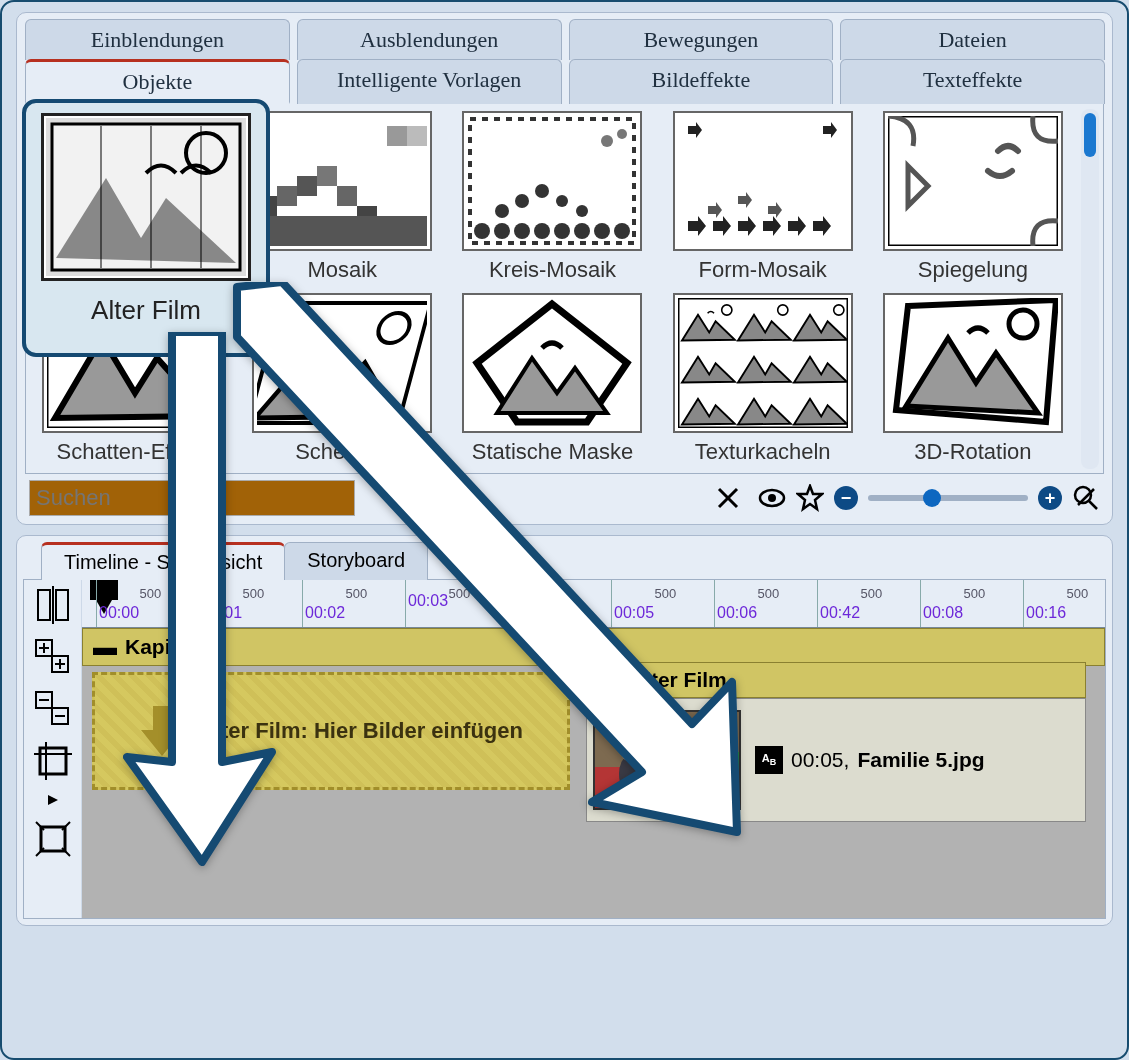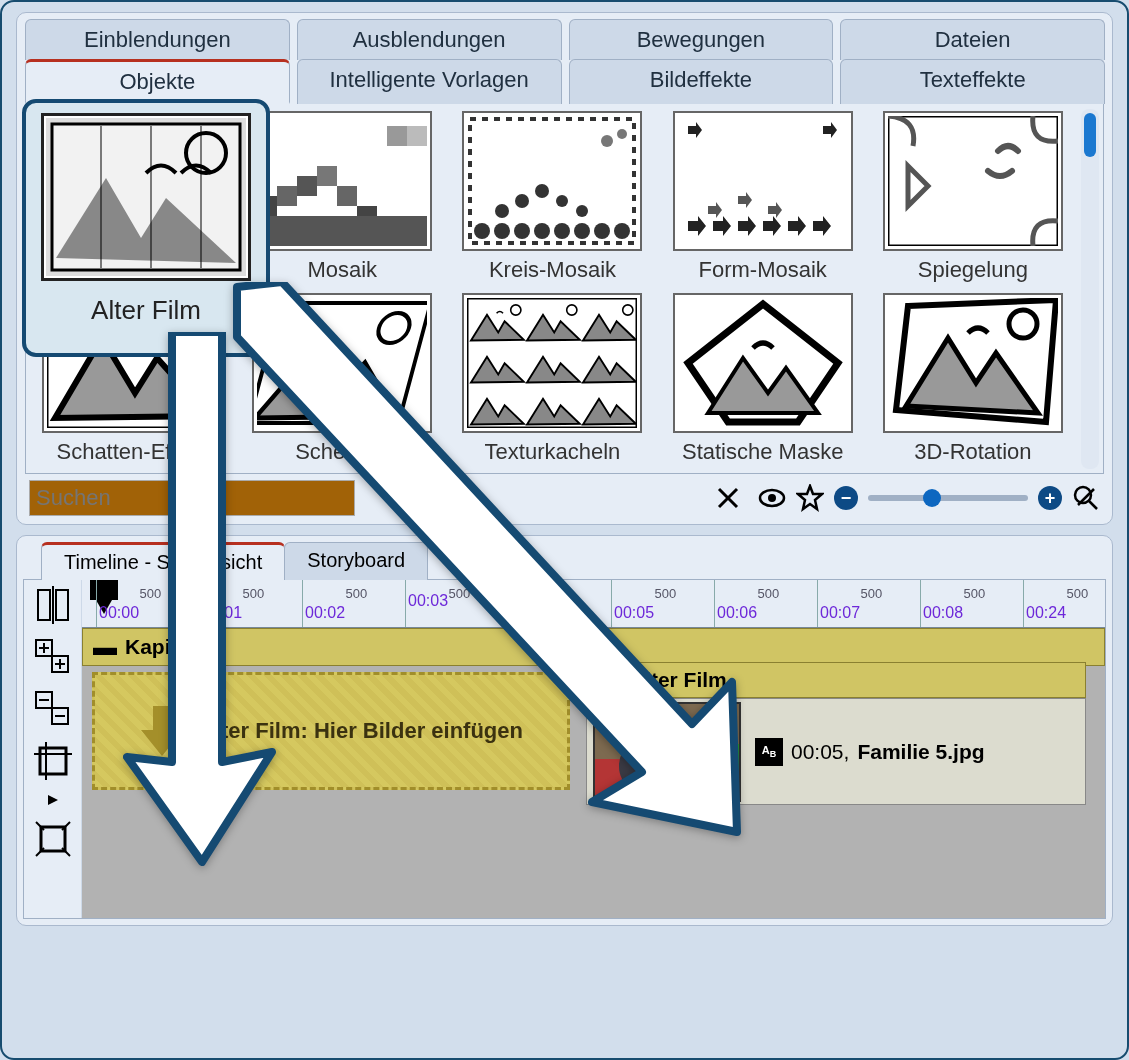--- a/index.html
+++ b/index.html
@@ -18,20 +18,21 @@
 .top-panel {
   margin: 10px 14px;
   background: #e6edf6;
   border: 1px solid #aab9ce;
   border-radius: 10px;
   padding: 6px 8px 8px;
 }
 .tabs-row1, .tabs-row2 {
   display: flex;
   gap: 8px;
+  font-family: Liberation Serif, serif;
 }
 .tab {
   flex: 1;
   text-align: center;
   padding: 7px 0;
   background: #cdd9e8;
   border: 1px solid #a0b0c5;
   border-bottom: none;
   border-radius: 6px 6px 0 0;
   font-size: 22px;
@@ -317,21 +318,21 @@
   font-size: 21px;
   padding: 4px 10px;
 }
 .clip-body {
   background: #dcdccf;
   border: 1px solid #888;
   display: flex;
   align-items: center;
   gap: 14px;
   padding: 6px;
-  height: 107px;
+  height: 124px;
 }
 .clip-thumb {
   width: 148px; height: 100px;
   background: linear-gradient(#5a7,#386);
   border: 2px solid #333;
   position: relative;
   overflow: hidden;
 }
 .clip-info {
   display: flex;
@@ -515,20 +516,31 @@
           <circle cx="120" cy="30" r="15" fill="#fff" stroke="#000" stroke-width="4"></circle>
           </g>
             </svg>
         </div>
         <div class="effect-label">Scherung</div>
       </div>
 
       <div class="effect-item">
         <div class="effect-thumb">
           <svg width="170" height="130">
+          <polygon points="85,6 160,65 120,124 50,124 10,65" fill="#fff" stroke="#000" stroke-width="7"></polygon>
+          <path d="M30 115 L65 60 L90 95 L108 70 L140 115 Z" fill="#999" stroke="#000" stroke-width="4"></path>
+          <path d="M75 50 Q85 40 95 50" fill="none" stroke="#000" stroke-width="5"></path>
+          </svg>
+        </div>
+        <div class="effect-label">Statische Maske</div>
+      </div>
+
+      <div class="effect-item">
+        <div class="effect-thumb">
+          <svg width="170" height="130">
               <rect width="170" height="130" fill="#fff" stroke="#000" stroke-width="3"></rect>
           <g>
             <g transform="translate(4,4) scale(0.32)">
                   <path d="M0 120 L50 40 L85 95 L105 60 L165 118 Z" fill="#888" stroke="#000" stroke-width="6"></path>
                   <circle cx="140" cy="25" r="16" fill="none" stroke="#000" stroke-width="5"></circle>
                   <path d="M80 35 Q90 24 100 35" fill="none" stroke="#000" stroke-width="5"></path>
                 </g>
             <g transform="translate(60,4) scale(0.32)">
                   <path d="M0 120 L50 40 L85 95 L105 60 L165 118 Z" fill="#888" stroke="#000" stroke-width="6"></path>
                   <circle cx="140" cy="25" r="16" fill="none" stroke="#000" stroke-width="5"></circle>
@@ -552,31 +564,20 @@
             <g transform="translate(60,88) scale(0.32)">
                   <path d="M0 120 L50 40 L85 95 L105 60 L165 118 Z" fill="#888" stroke="#000" stroke-width="6"></path>
                 </g>
             <g transform="translate(116,88) scale(0.32)">
                   <path d="M0 120 L50 40 L85 95 L105 60 L165 118 Z" fill="#888" stroke="#000" stroke-width="6"></path>
                 </g>
           </g>
             </svg>
         </div>
         <div class="effect-label">Texturkacheln</div>
-      </div>
-
-      <div class="effect-item">
-        <div class="effect-thumb">
-          <svg width="170" height="130">
-          <polygon points="85,6 160,65 120,124 50,124 10,65" fill="#fff" stroke="#000" stroke-width="7"></polygon>
-          <path d="M30 115 L65 60 L90 95 L108 70 L140 115 Z" fill="#999" stroke="#000" stroke-width="4"></path>
-          <path d="M75 50 Q85 40 95 50" fill="none" stroke="#000" stroke-width="5"></path>
-          </svg>
-        </div>
-        <div class="effect-label">Statische Maske</div>
       </div>
 
       <div class="effect-item">
         <div class="effect-thumb">
           <svg width="170" height="130">
           <polygon points="20,8 168,2 158,124 8,112" fill="#fff" stroke="#000" stroke-width="6"></polygon>
           <path d="M18 108 L60 40 L88 85 L108 55 L150 115 Z" fill="#999" stroke="#000" stroke-width="5"></path>
           <circle cx="135" cy="26" r="14" fill="#fff" stroke="#000" stroke-width="5"></circle>
           <path d="M80 35 Q90 25 100 35" fill="none" stroke="#000" stroke-width="5"></path>
           </svg>
@@ -707,29 +708,29 @@
           <div style="position: absolute; left: 469.5px; top: 6px; font-size: 13px; color: rgb(85, 85, 102);">500</div>
           <div class="tick" style="left: 529px;">
             <div style="position:absolute;top:24px;left:2px;">00:05</div>
           </div>
           <div style="position: absolute; left: 572.5px; top: 6px; font-size: 13px; color: rgb(85, 85, 102);">500</div>
           <div class="tick" style="left: 632px;">
             <div style="position:absolute;top:24px;left:2px;">00:06</div>
           </div>
           <div style="position: absolute; left: 675.5px; top: 6px; font-size: 13px; color: rgb(85, 85, 102);">500</div>
           <div class="tick" style="left: 735px;">
-            <div style="position:absolute;top:24px;left:2px;">00:07</div>
+            <div style="position:absolute;top:24px;left:2px;">00:42</div>
           </div>
           <div style="position: absolute; left: 778.5px; top: 6px; font-size: 13px; color: rgb(85, 85, 102);">500</div>
           <div class="tick" style="left: 838px;">
             <div style="position:absolute;top:24px;left:2px;">00:08</div>
           </div>
           <div style="position: absolute; left: 881.5px; top: 6px; font-size: 13px; color: rgb(85, 85, 102);">500</div>
           <div class="tick" style="left: 941px;">
-            <div style="position:absolute;top:24px;left:2px;">00:24</div>
+            <div style="position:absolute;top:24px;left:2px;">00:16</div>
           </div>
           <div style="position: absolute; left: 984.5px; top: 6px; font-size: 13px; color: rgb(85, 85, 102);">500</div>
         </div>
       <div class="tracks">
         <div class="track-header chapter-header">
           <span style="font-size:24px">▬</span>
           <span>Kapitel</span>
         </div>
         <div class="drop-zone" style="width:478px; margin-left:10px;">
           <svg class="big-arrow-down" viewBox="0 0 46 54">

